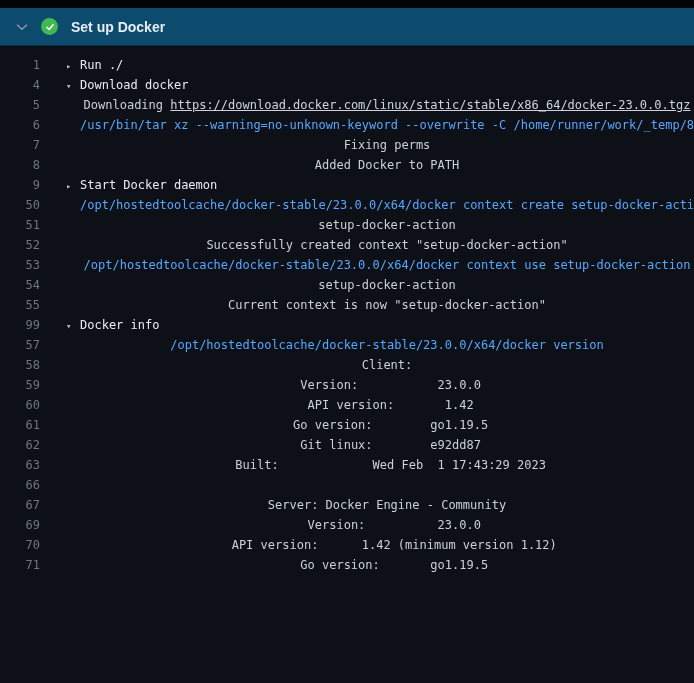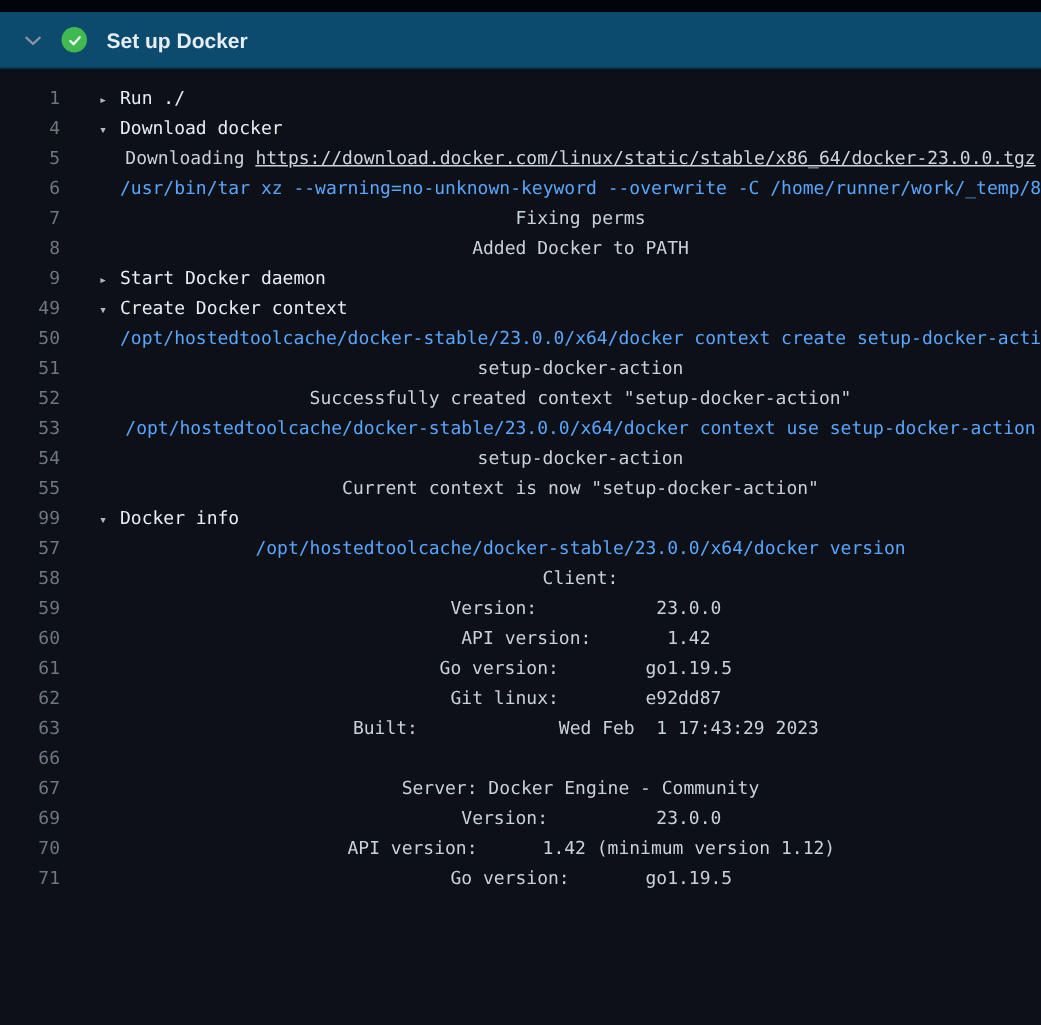--- a/index.html
+++ b/index.html
@@ -84,21 +84,20 @@
 </div>
 
 <div class="log">
     <div class="log-line group"><a class="ln">1</a><span class="content"><span class="arrow">▸</span><span>Run ./</span></span></div>
     <div class="log-line group"><a class="ln">4</a><span class="content"><span class="arrow">▾</span><span>Download docker</span></span></div>
     <div class="log-line"><a class="ln">5</a><span class="content child"><span class="seg-plain">Downloading </span><a class="seg-link">https://download.docker.com/linux/static/stable/x86_64/docker-23.0.0.tgz</a></span></div>
     <div class="log-line"><a class="ln">6</a><span class="content child"><span class="seg-command">/usr/bin/tar xz --warning=no-unknown-keyword --overwrite -C /home/runner/work/_temp/8c93</span></span></div>
     <div class="log-line"><a class="ln">7</a><span class="content child"><span class="seg-plain">Fixing perms</span></span></div>
     <div class="log-line"><a class="ln">8</a><span class="content child"><span class="seg-plain">Added Docker to PATH</span></span></div>
     <div class="log-line group"><a class="ln">9</a><span class="content"><span class="arrow">▸</span><span>Start Docker daemon</span></span></div>
-    <div class="log-line group"><a class="ln">49</a><span class="content"><span class="arrow">▾</span><span>Create Docker context</span></span></div>
     <div class="log-line"><a class="ln">50</a><span class="content child"><span class="seg-command">/opt/hostedtoolcache/docker-stable/23.0.0/x64/docker context create setup-docker-action</span></span></div>
     <div class="log-line"><a class="ln">51</a><span class="content child"><span class="seg-plain">setup-docker-action</span></span></div>
     <div class="log-line"><a class="ln">52</a><span class="content child"><span class="seg-plain">Successfully created context "setup-docker-action"</span></span></div>
     <div class="log-line"><a class="ln">53</a><span class="content child"><span class="seg-command">/opt/hostedtoolcache/docker-stable/23.0.0/x64/docker context use setup-docker-action</span></span></div>
     <div class="log-line"><a class="ln">54</a><span class="content child"><span class="seg-plain">setup-docker-action</span></span></div>
     <div class="log-line"><a class="ln">55</a><span class="content child"><span class="seg-plain">Current context is now "setup-docker-action"</span></span></div>
     <div class="log-line group"><a class="ln">99</a><span class="content"><span class="arrow">▾</span><span>Docker info</span></span></div>
     <div class="log-line"><a class="ln">57</a><span class="content child"><span class="seg-command">/opt/hostedtoolcache/docker-stable/23.0.0/x64/docker version</span></span></div>
     <div class="log-line"><a class="ln">58</a><span class="content child"><span class="seg-plain">Client:</span></span></div>
     <div class="log-line"><a class="ln">59</a><span class="content child"><span class="seg-plain"> Version:           23.0.0</span></span></div>

